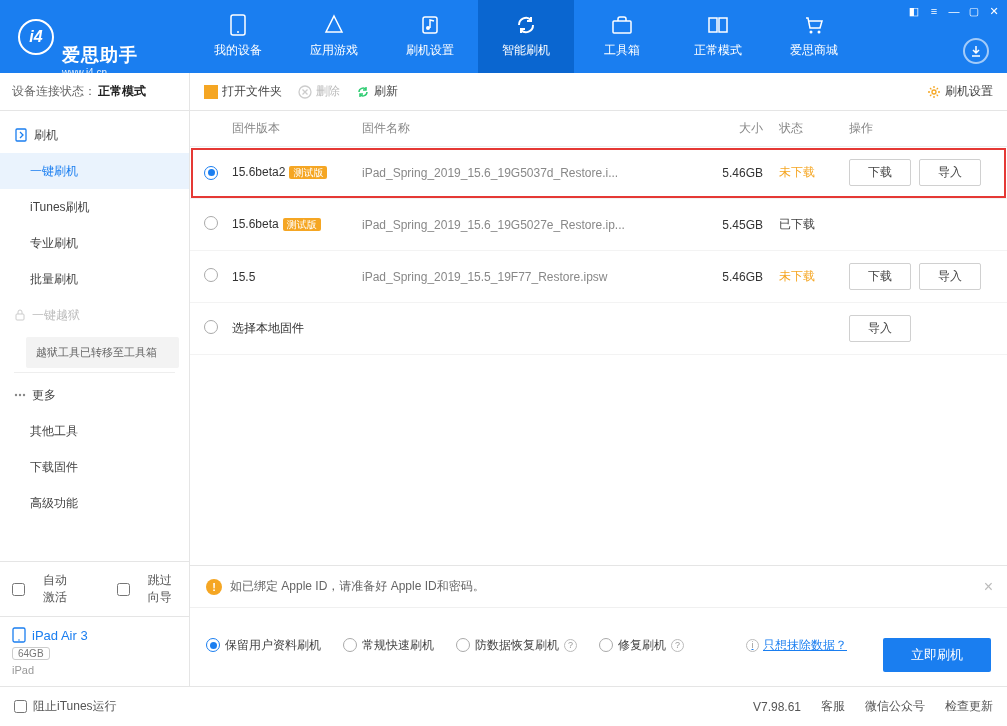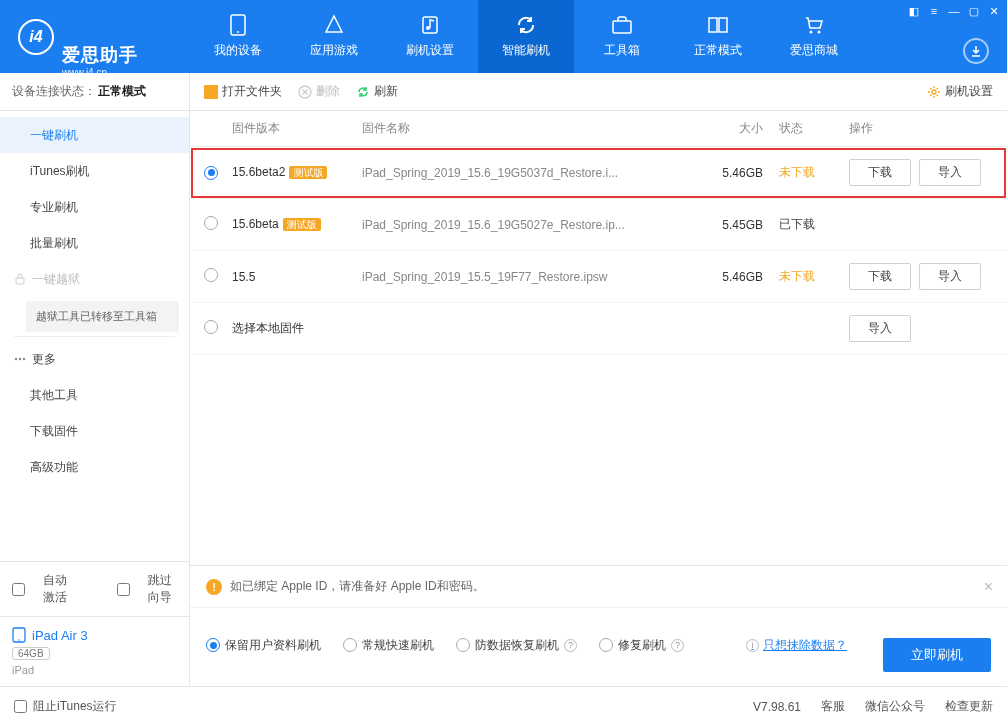--- a/index.html
+++ b/index.html
@@ -172,20 +172,27 @@
   </div>
 </div>
 
 <div class="body-row">
   <div class="sidebar">
     <div class="conn-bar">
       <span>设备连接状态：</span>
       <span class="conn-mode">正常模式</span>
     </div>
     <div class="side-group">
+      <div class="side-item top">
+        <svg width="14" height="14" viewBox="0 0 14 14">
+            <rect x="2" y="1" width="10" height="12" rx="1" fill="none" stroke="#1a7ef0" stroke-width="1.3"></rect>
+            <path d="M6 4l3 3-3 3" stroke="#1a7ef0" fill="none" stroke-width="1.3"></path>
+          </svg>
+        <span>刷机</span>
+      </div>
       <div class="side-item active">
           <span>一键刷机</span>
         </div>
       <div class="side-item">
           <span>iTunes刷机</span>
         </div>
       <div class="side-item">
           <span>专业刷机</span>
         </div>
       <div class="side-item">

